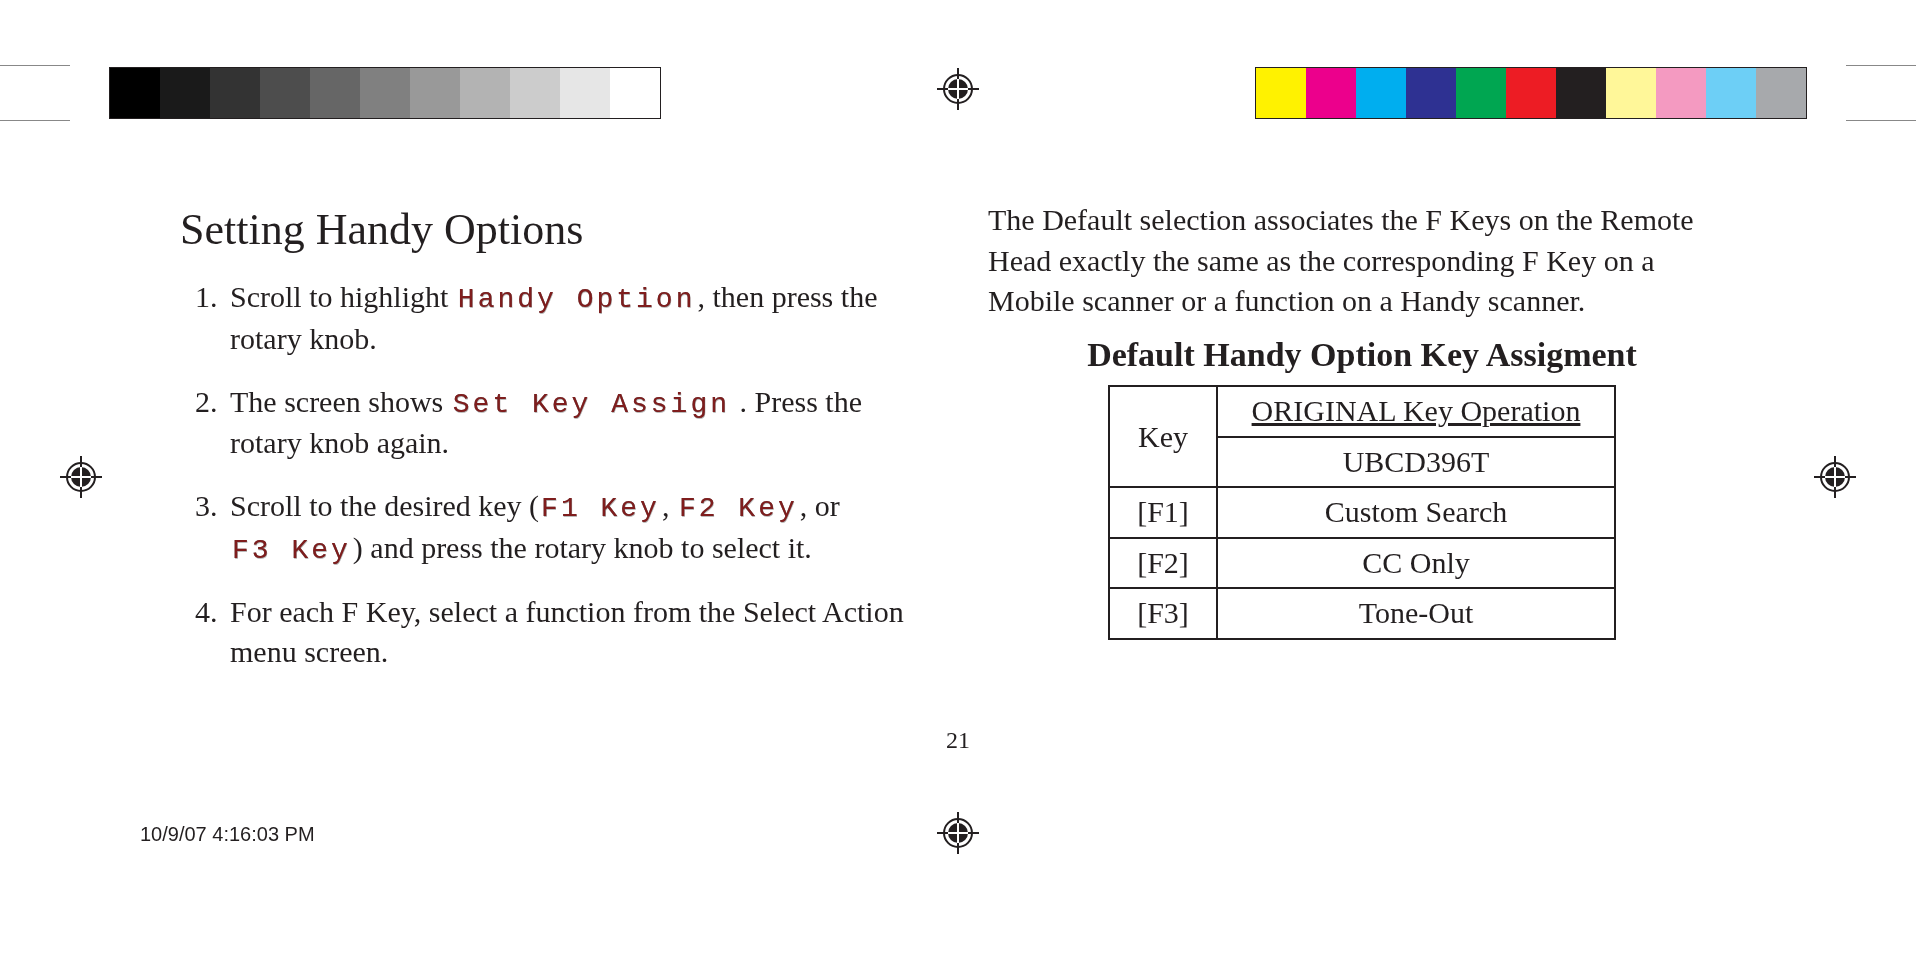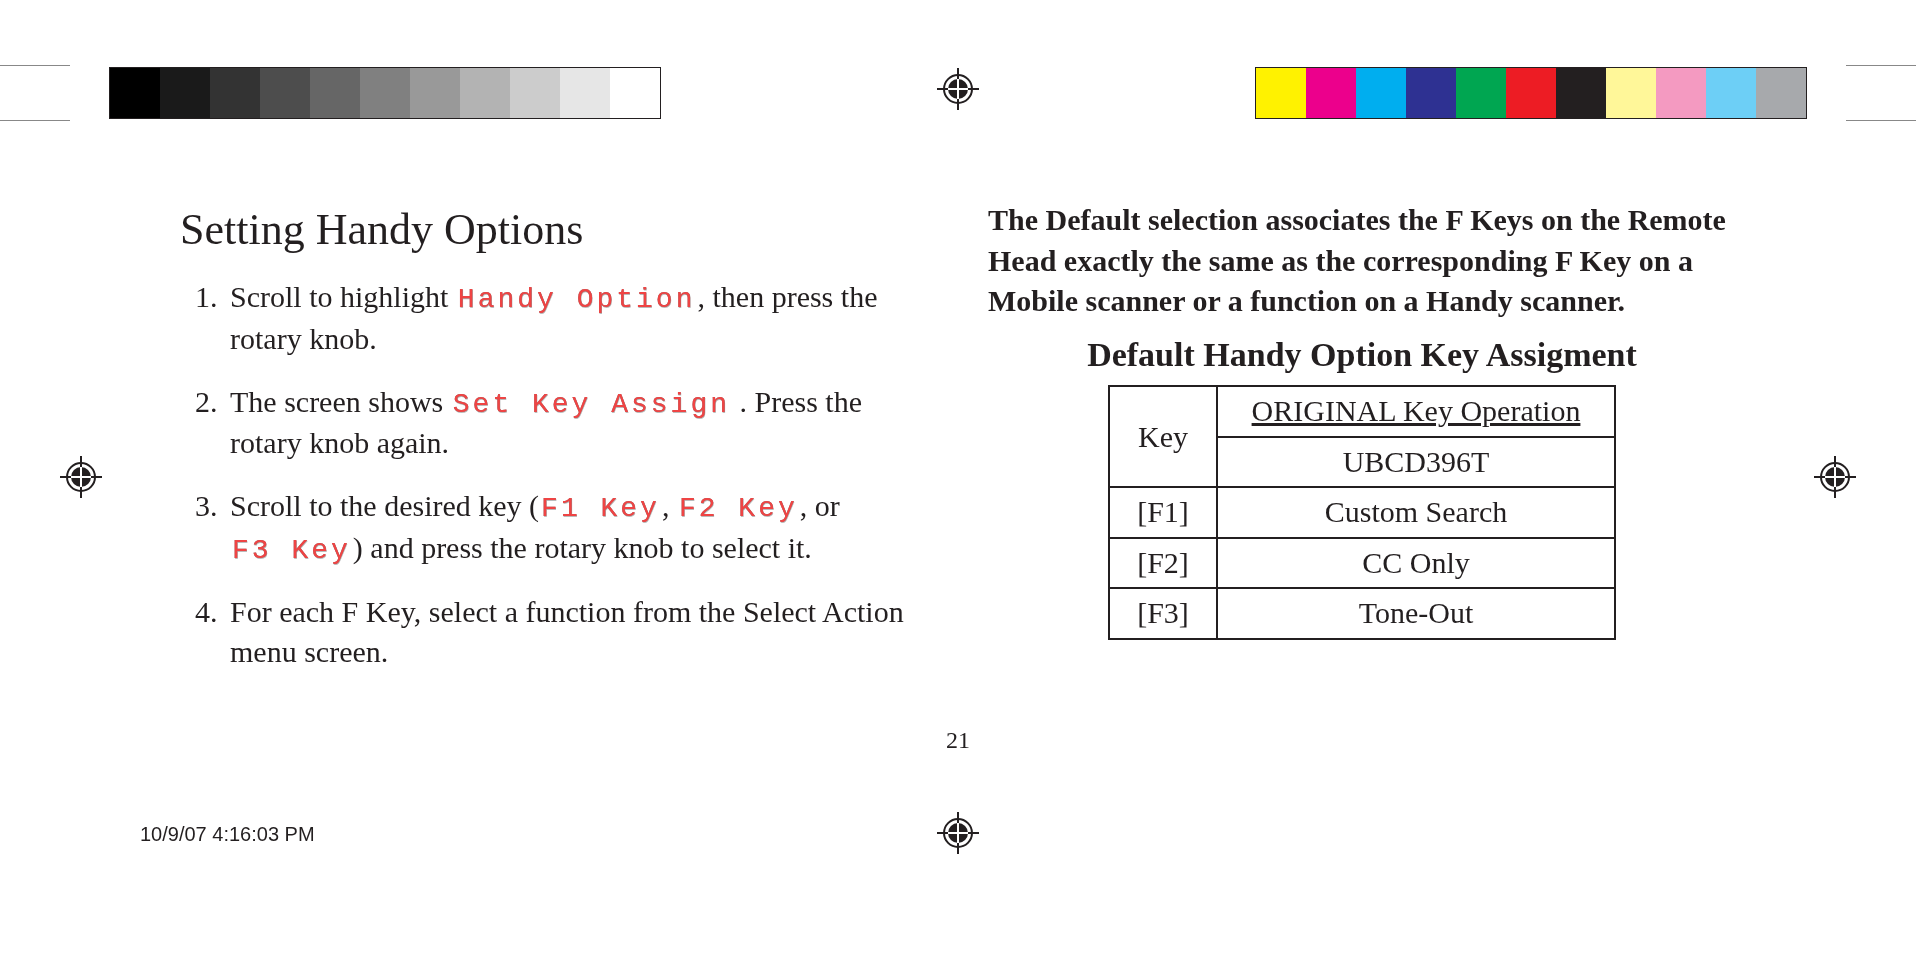--- a/index.html
+++ b/index.html
@@ -78,21 +78,21 @@
   ol.steps li {
     margin-bottom: 22px;
     padding-left: 5px;
   }
 
   
   .lcd {
     font-family: "Courier New", Courier, monospace;
     font-size: 28px;
     letter-spacing: 3px;
-    color: #ef4444;
+    color: #7f1d1d;
     text-shadow:
       0 0 0.5px #7a7a7a,
       0.5px 0.5px 0 #bbb;
     padding: 0 2px;
     white-space: nowrap;
   }
 
   
   .tbl-wrap {
     display:flex;
@@ -224,21 +224,21 @@
       <li>
         <span>Scroll to the desired key (</span><span class="lcd">F1 Key</span><span>, </span><span class="lcd">F2 Key</span><span>, or </span><span class="lcd">F3 Key</span><span>) and press the rotary knob to select it.</span>
       </li>
       <li>
         <span>For each F Key, select a function from the Select Action menu screen.</span>
       </li>
     </ol>
   </div>
 
   <div class="col">
-    <p style="margin:0 0 8px 0;font-weight:bold;">The Default selection associates the F Keys on the Remote Head exactly the same as the corresponding F Key on a Mobile scanner or a function on a Handy scanner.</p>
+    <p style="margin:0 0 8px 0;">The Default selection associates the F Keys on the Remote Head exactly the same as the corresponding F Key on a Mobile scanner or a function on a Handy scanner.</p>
     <h3 class="subtitle">Default Handy Option Key Assigment</h3>
 
     <div class="tbl-wrap">
       <table class="keytable">
         <tbody>
             <tr>
           <td rowspan="2" class="key-col">Key</td>
           <td style="min-width:360px;text-decoration:underline;">ORIGINAL Key Operation</td>
         </tr>
         <tr>

